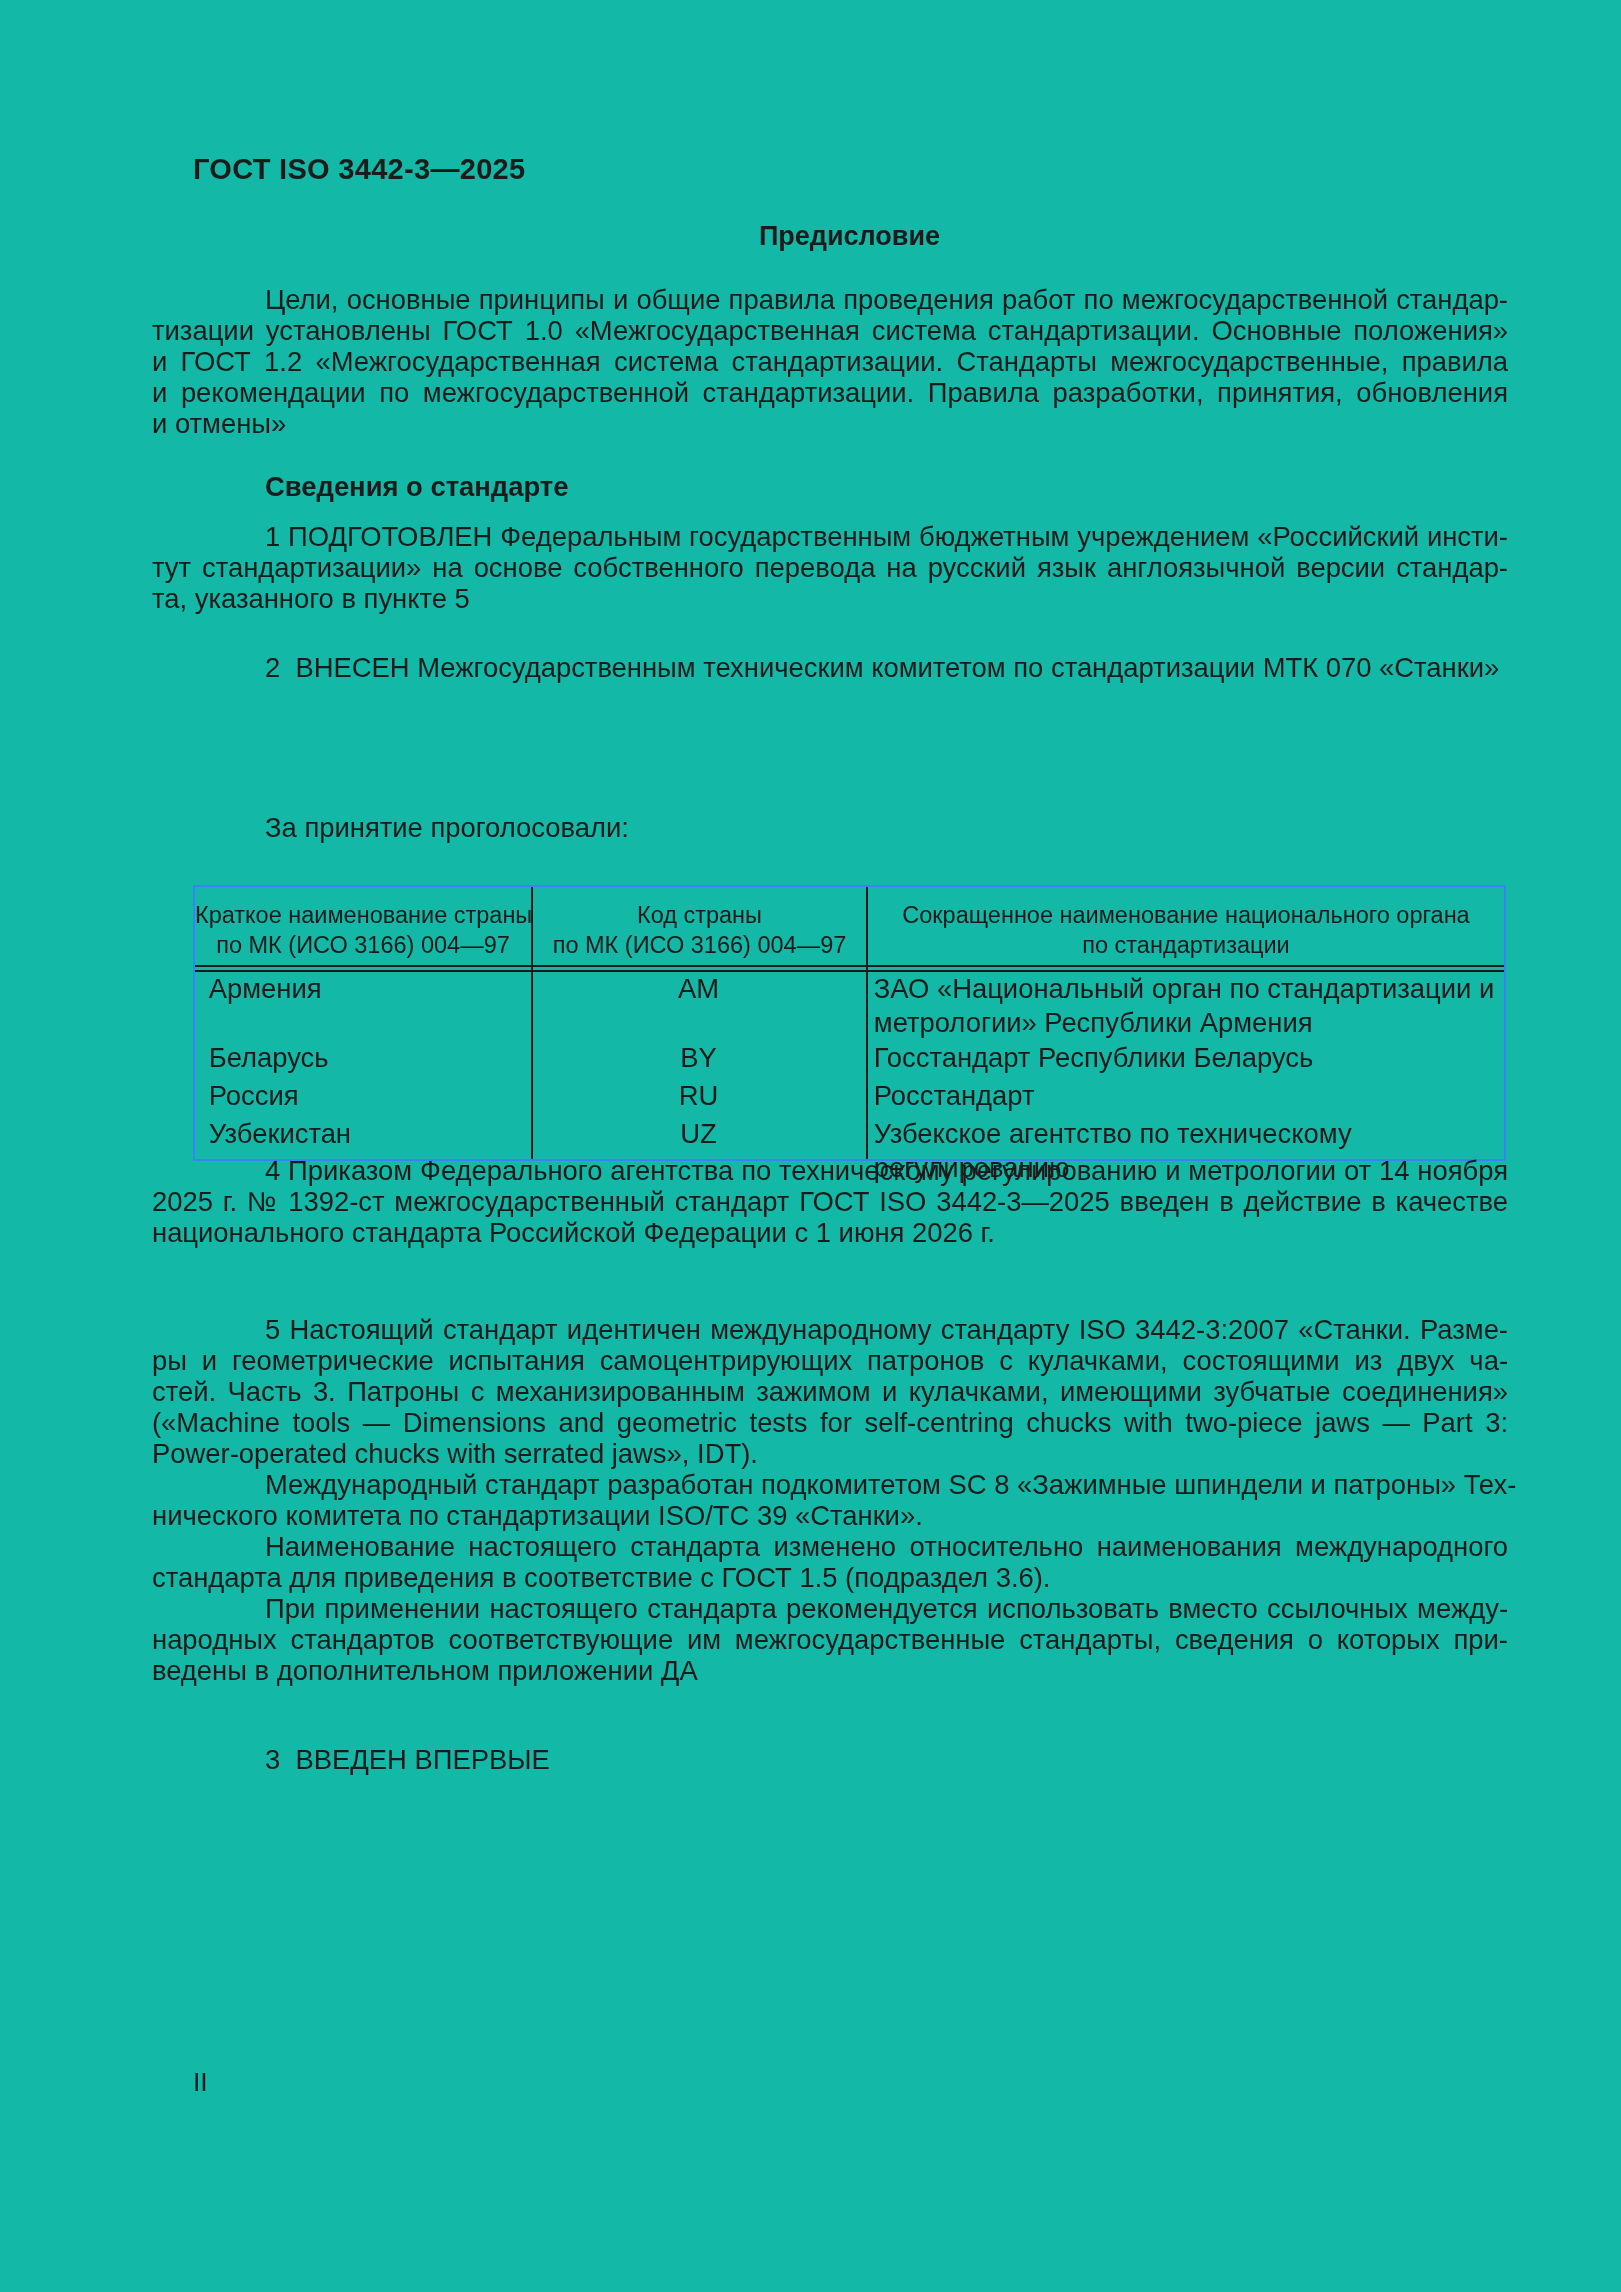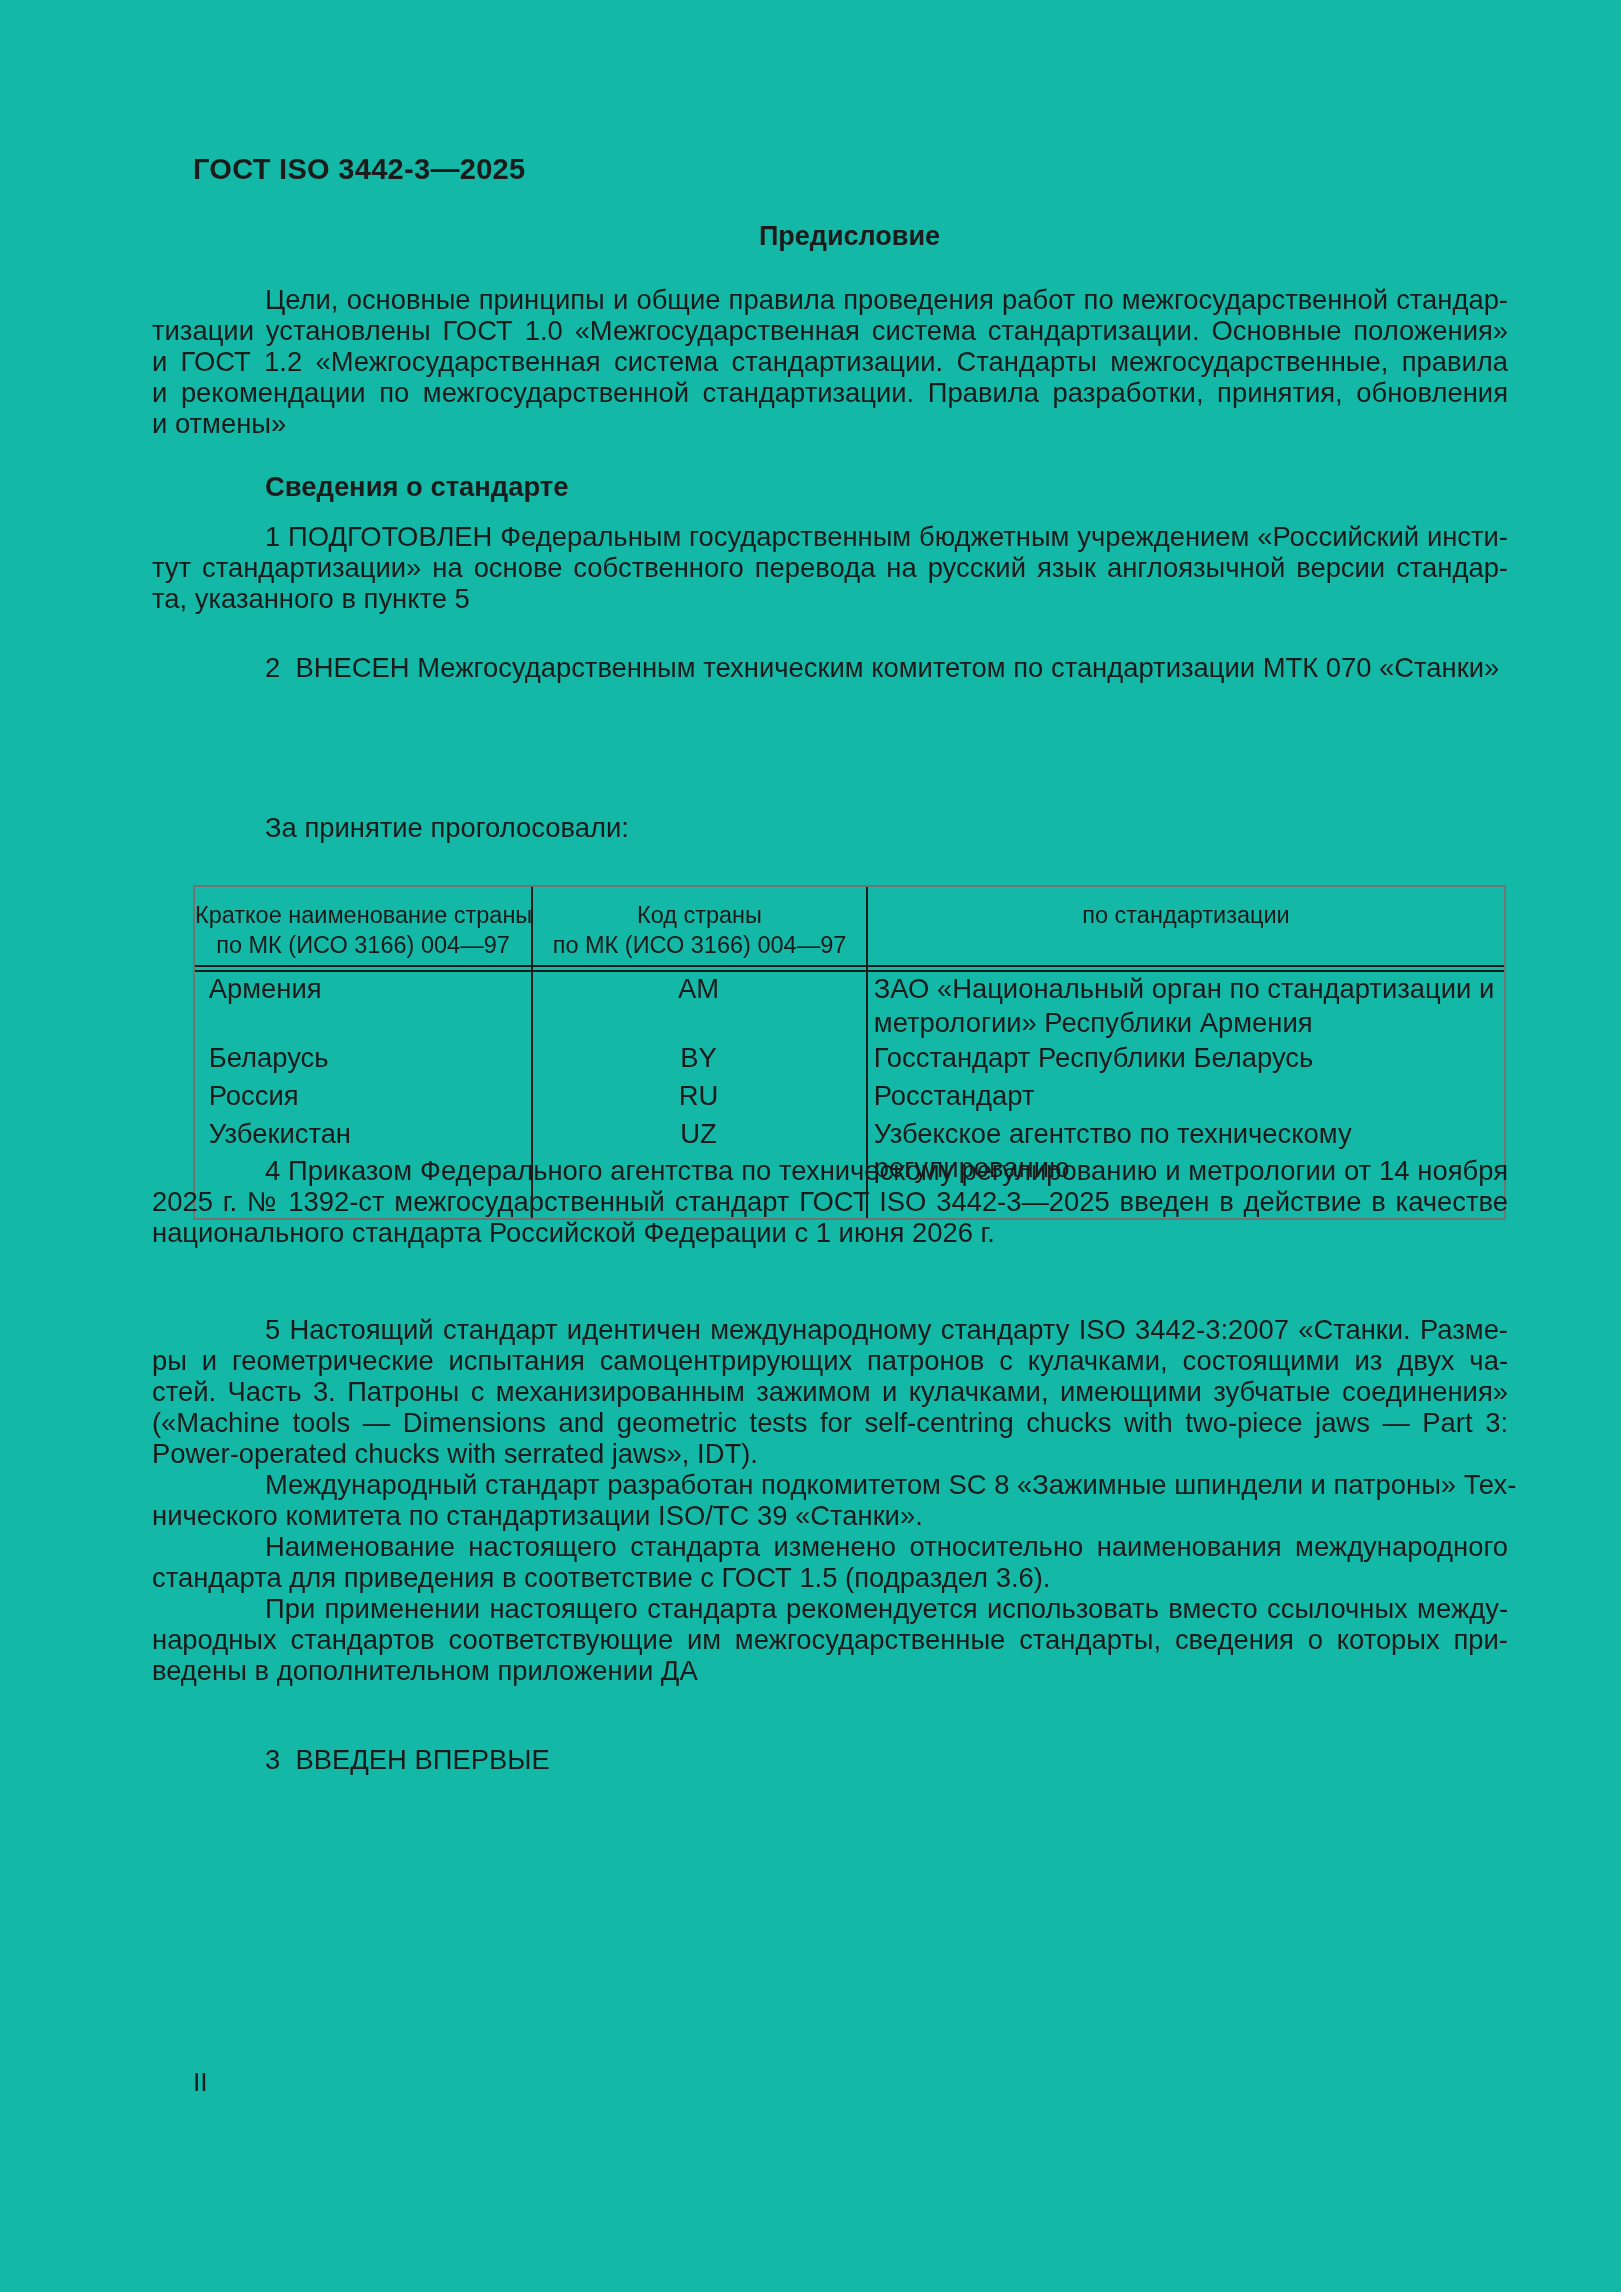--- a/index.html
+++ b/index.html
@@ -38,22 +38,22 @@
   }
   .doc-title{
     position:absolute;left:193px;top:217px;width:1313px;
     text-align:center;font-weight:bold;
     font-size:27px;line-height:39px;
   }
 
   
   .vote-table{
     position:absolute;left:193px;top:885px;
-    width:1313px;height:335px;
-    border:2px solid #737373;
+    width:1313px;height:276px;
+    border:2px solid #3b82f6;
     box-sizing:border-box;
     font-size:27.4px;
   }
   .vt-vline{position:absolute;top:0;width:2px;height:100%;background:#1b1b1b;}
   .vt-vline.v1{left:336px;}
   .vt-vline.v2{left:671px;}
   .vt-doublerule{
     position:absolute;left:0;right:0;top:78px;height:6.9px;
     border-top:2px solid #1b1b1b;border-bottom:2px solid #1b1b1b;
     box-sizing:border-box;
@@ -129,20 +129,21 @@
 
     <div class="vt-hcell h1">
       <div>Краткое наименование страны</div>
       <div>по МК (ИСО 3166) 004—97</div>
     </div>
     <div class="vt-hcell h2">
       <div>Код страны</div>
       <div>по  МК (ИСО 3166) 004—97</div>
     </div>
     <div class="vt-hcell h3">
+      <div>Сокращенное наименование национального органа</div>
       <div>по  стандартизации</div>
     </div>
 
     <div class="vt-row r1">
       <div class="vt-country">Армения</div>
       <div class="vt-code">AM</div>
       <div class="vt-org">
         <div class="ln">ЗАО «Национальный орган по стандартизации и</div>
         <div class="lnl">метрологии» Республики Армения</div>
       </div>

